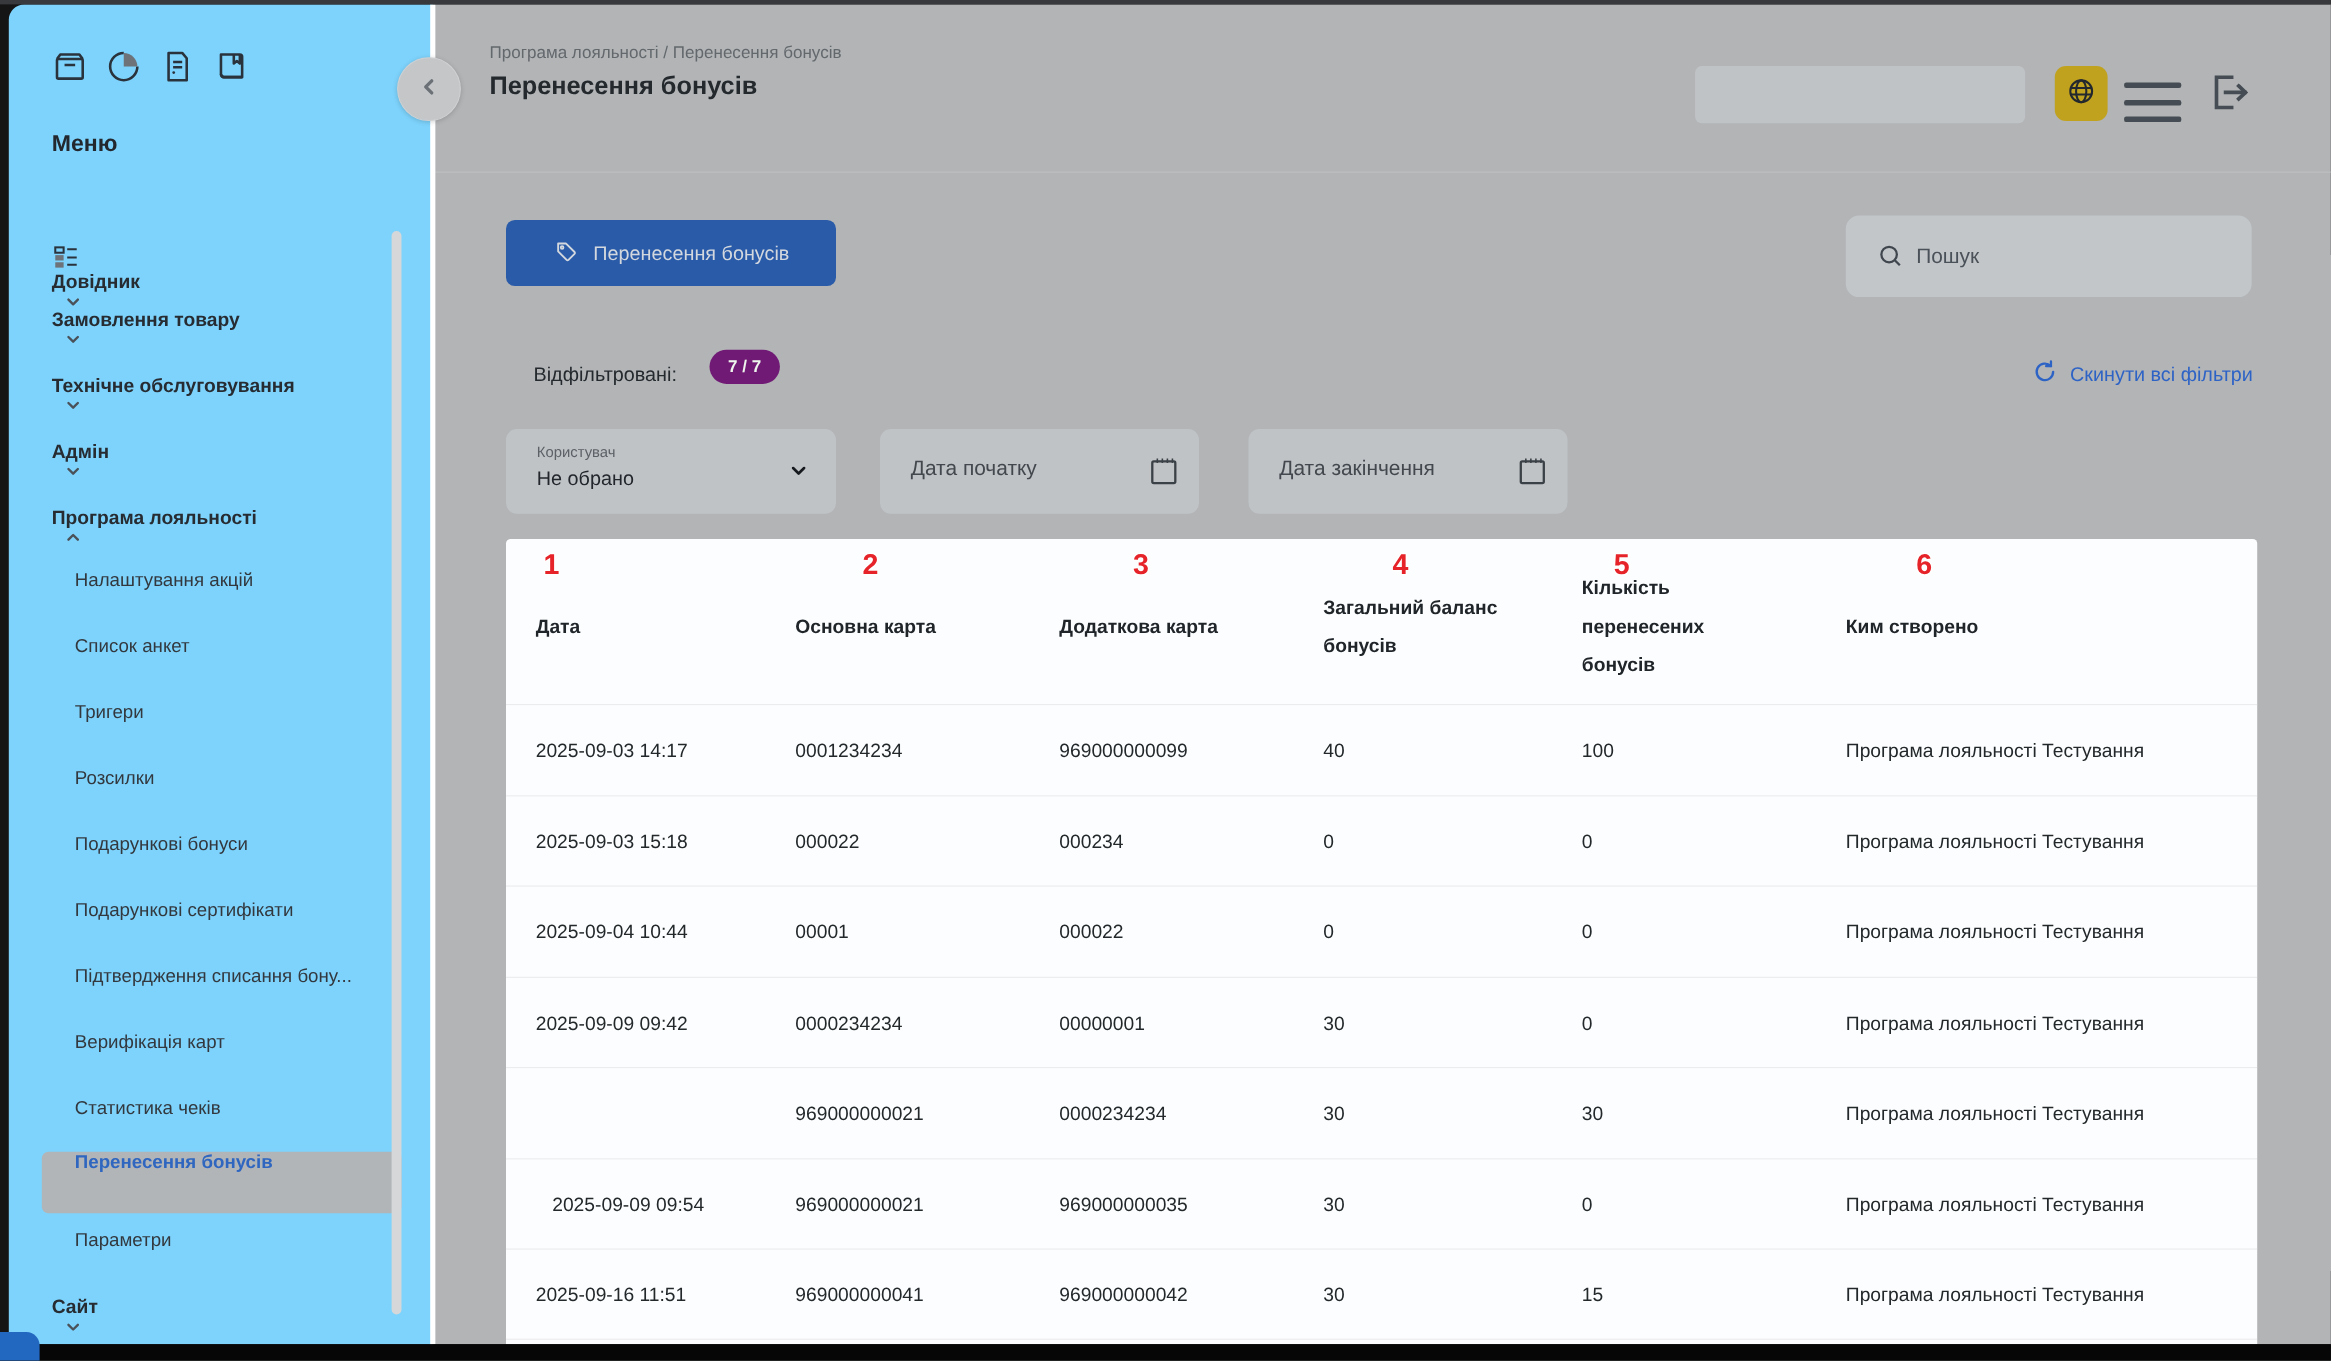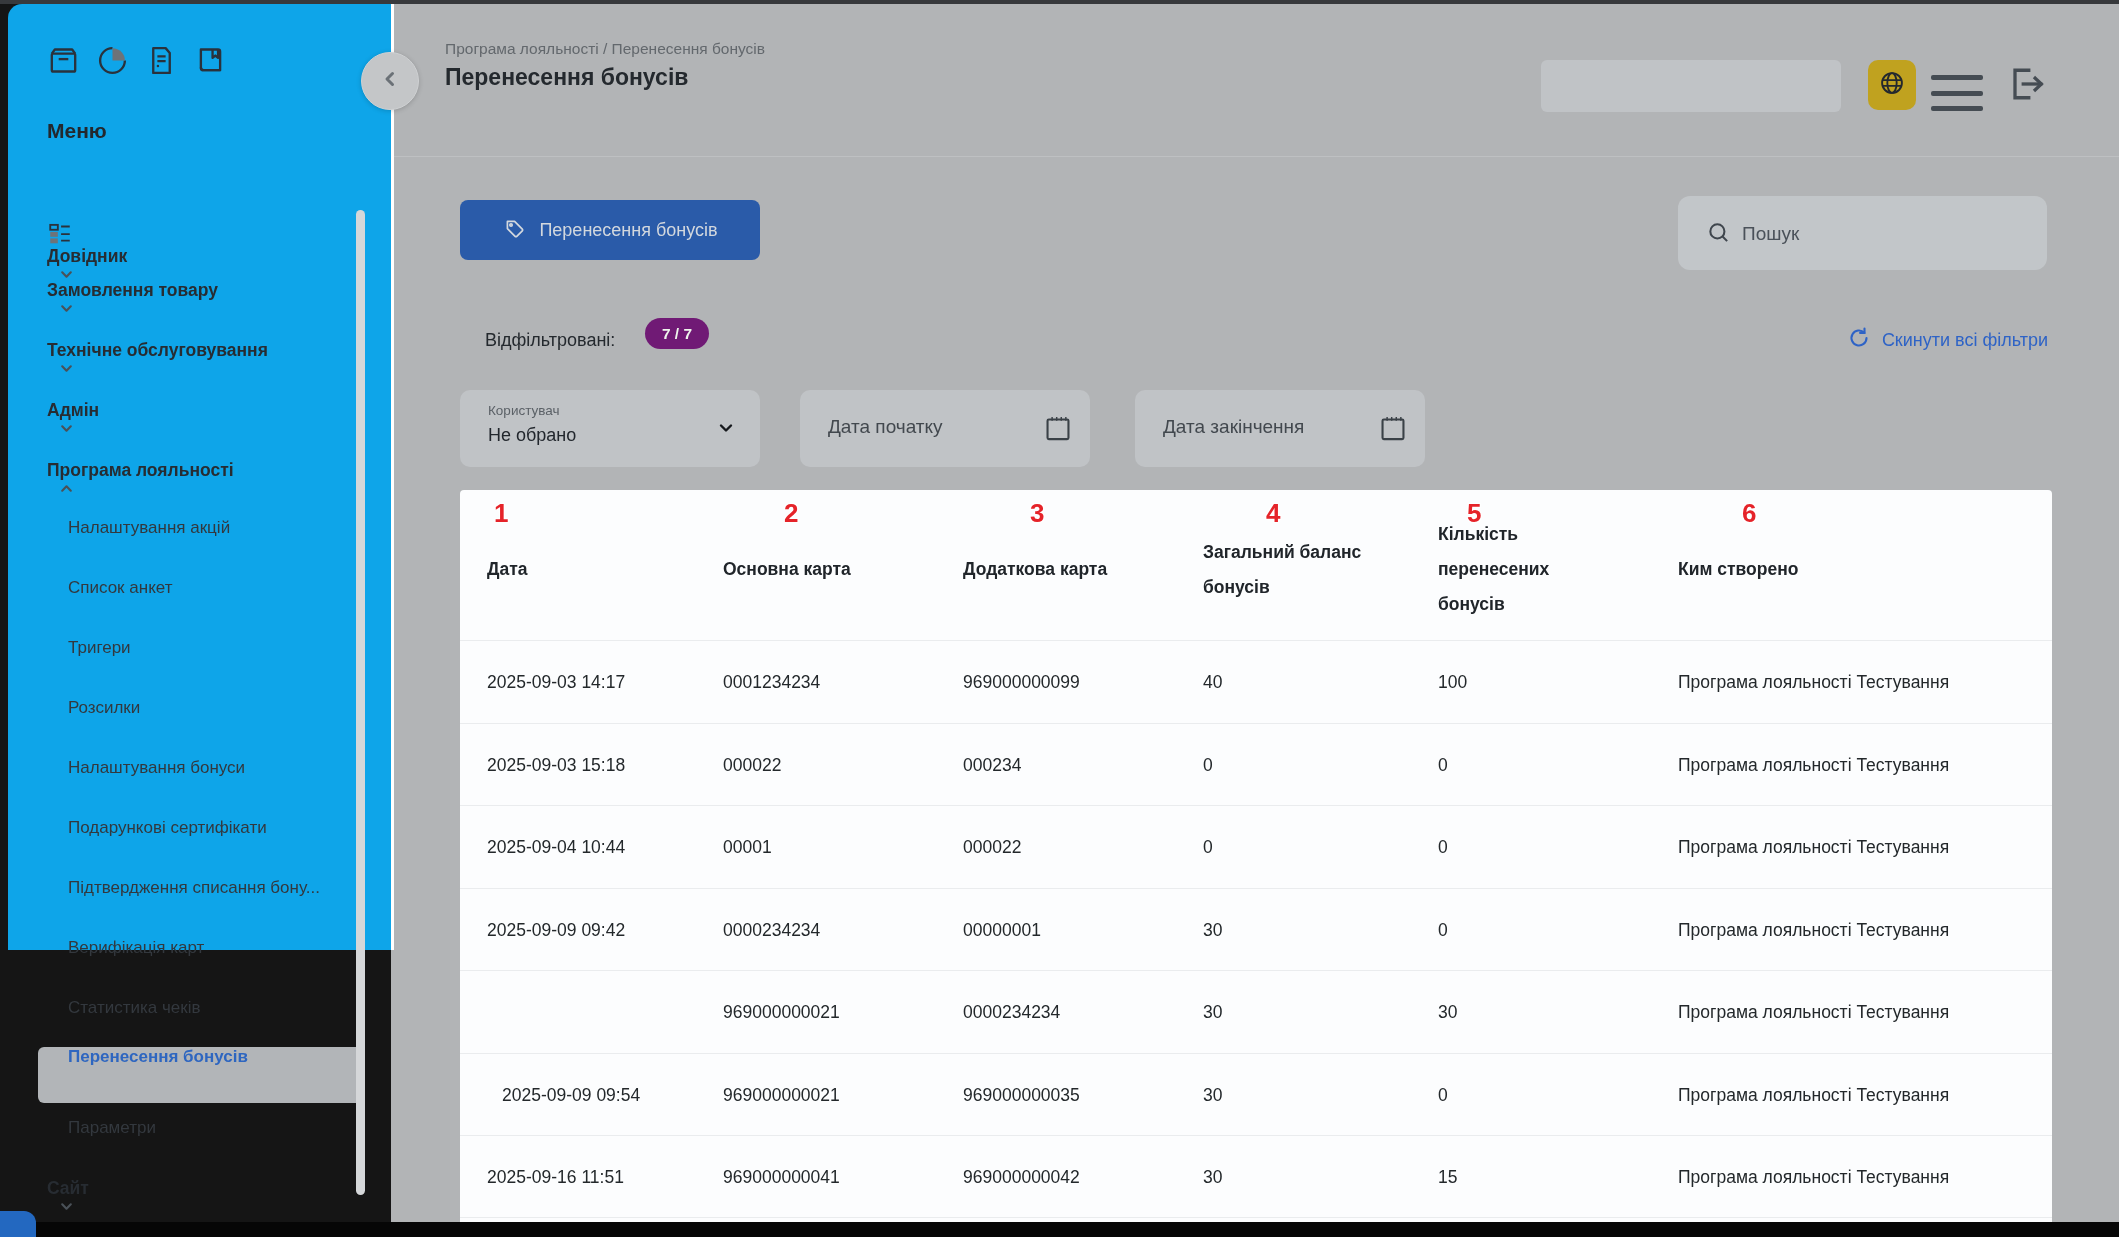--- a/index.html
+++ b/index.html
@@ -4,22 +4,22 @@
 <style>
   html,body{margin:0;padding:0;}
   body{
     width:2119px;height:1237px;position:relative;overflow:hidden;
     background:#151515;
     font-family:"Liberation Sans","DejaVu Sans",sans-serif;
     -webkit-font-smoothing:antialiased;
   }
   .top-strip{position:absolute;left:0;top:0;right:0;height:4px;background:#37393c;z-index:15;}
   
-  .sidebar{position:absolute;left:8px;top:4px;width:383px;height:946px;background:#0ea5e9;
-           border-top-left-radius:14px;border-right:3px solid #ffffff;z-index:5;}
+  .sidebar{position:absolute;left:8px;top:4px;width:383px;height:1218px;background:#7dd3fc;
+           border-top-left-radius:14px;border-right:5px solid #ffffff;z-index:5;}
   .top-icons{position:absolute;left:39px;top:40px;display:flex;gap:16px;}
   .top-icons svg{display:block;}
   .menu-title{position:absolute;left:39px;top:115px;font-size:21px;font-weight:700;color:#23282e;}
   .nav-item{position:absolute;left:30px;right:20px;height:30px;display:flex;
             color:#33383e;font-size:17px;cursor:default;flex-direction:column;}
   .nav-item.parent{left:39px;font-weight:700;color:#272c32;font-size:17.5px;}
   .nav-item.sub{left:60px;}
   .nav-item.active{left:30px;right:26px;height:56px;background:#b2b5b8;border-radius:6px;
                    padding-left:30px;color:#2e66c0;font-weight:700;}
   .nav-item svg.chev{margin-left:12px;flex:0 0 auto;}
@@ -155,21 +155,21 @@
       <div class="nav-item sub" style="top: 574px;">
         <span>Список анкет</span>
       </div>
       <div class="nav-item sub" style="top: 634px;">
         <span>Тригери</span>
       </div>
       <div class="nav-item sub" style="top: 694px;">
         <span>Розсилки</span>
       </div>
       <div class="nav-item sub" style="top: 754px;">
-        <span>Налаштування бонуси</span>
+        <span>Подарункові бонуси</span>
       </div>
       <div class="nav-item sub" style="top: 814px;">
         <span>Подарункові сертифікати</span>
       </div>
       <div class="nav-item sub" style="top: 874px;">
         <span>Підтвердження списання бону...</span>
       </div>
       <div class="nav-item sub" style="top: 934px;">
         <span>Верифікація карт</span>
       </div>

